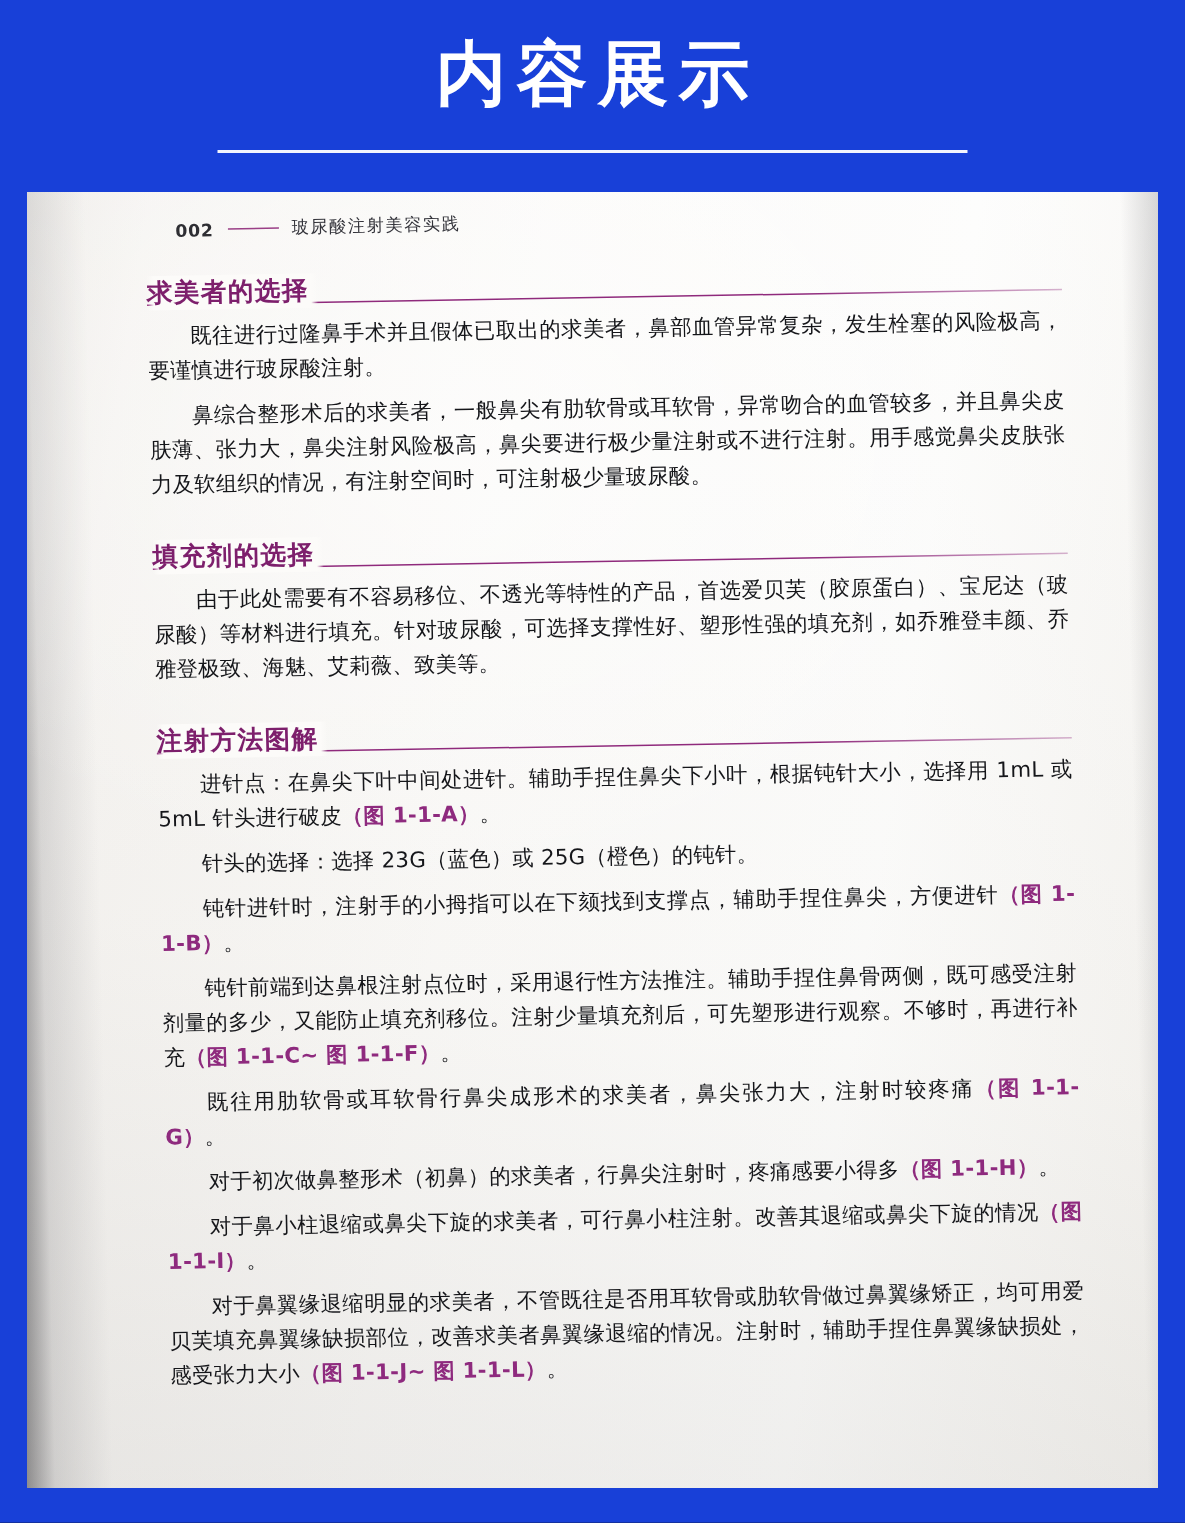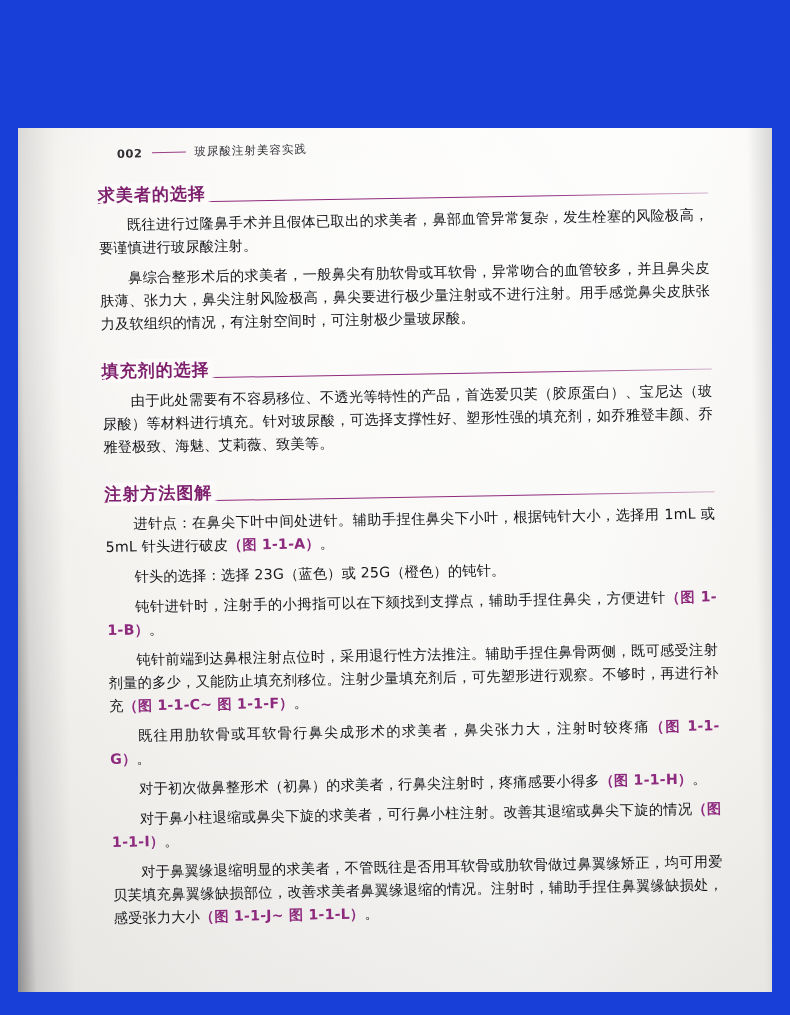--- a/index.html
+++ b/index.html
@@ -167,20 +167,24 @@
     width: 790px;
     height: 23px;
     background: #1840d8;
   }
 </style>
 </head>
 <body>
 
 <div class="page">
 
+  <div class="banner">
+    <div class="banner-title">内容展示</div>
+    <div class="banner-rule"></div>
+  </div>
 
   <div class="photo">
     <div class="book">
       <div class="page-sheen"></div>
 
       <div class="text-area">
 
         <div class="header-line">
           <span class="folio">002</span>
           <span class="header-rule"></span>

